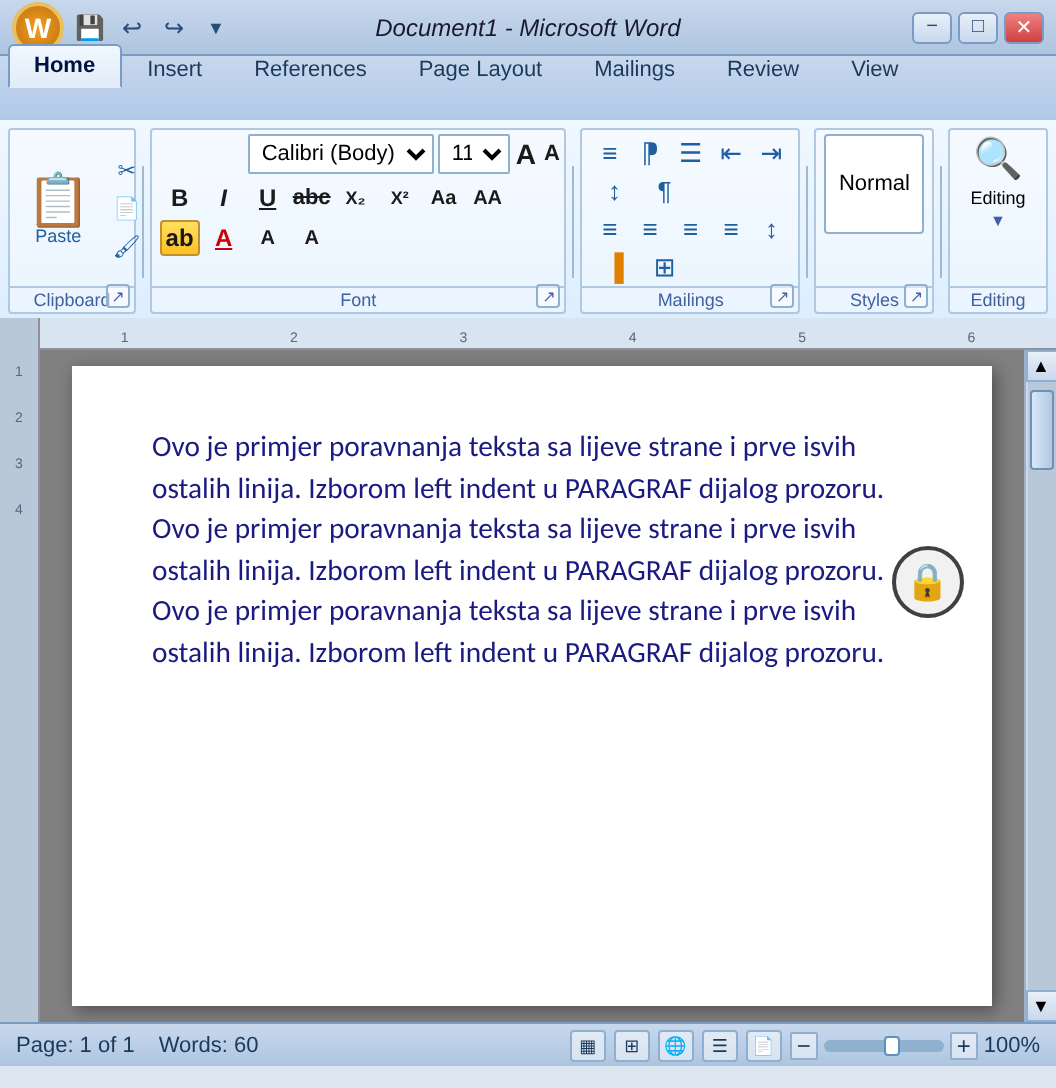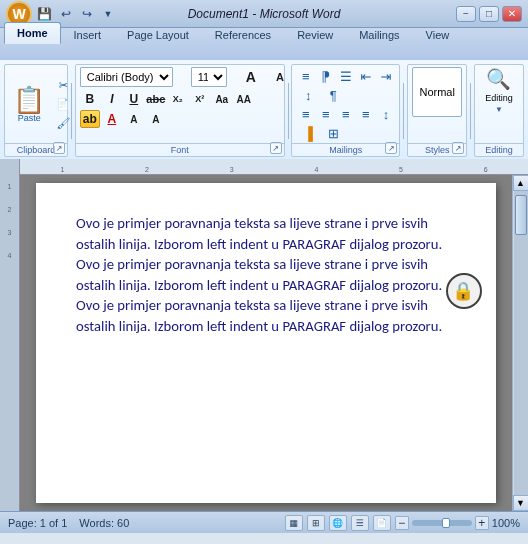--- a/index.html
+++ b/index.html
@@ -106,21 +106,21 @@
     .paste-icon { font-size: 26px; line-height: 1; color: #2060a0; }
     .paste-label { font-size: 9px; color: #2060a0; }
     .clipboard-mini { display: flex; flex-direction: column; gap: 1px; }
     .mini-btn {
       width: 24px; height: 18px; border: none; background: transparent;
       cursor: pointer; display: flex; align-items: center; justify-content: center;
       font-size: 11px; color: #2060a0; border-radius: 2px;
     }
 
     
-    .font-row { display: flex; align-items: center; gap: 18px; margin-bottom: 1px; }
+    .font-row { display: flex; align-items: center; gap: 2px; margin-bottom: 1px; margin-left: 44px; }
     .font-select {
       width: 120px; height: 20px; font-size: 11px; border: 1px solid #90b0d0;
       background: white; padding: 0 2px; border-radius: 1px;
     }
     .size-select {
       width: 36px; height: 20px; font-size: 11px; border: 1px solid #90b0d0;
       background: white; padding: 0 2px; border-radius: 1px;
     }
     .format-btn {
       width: 20px; height: 18px; border: 1px solid transparent;
@@ -289,24 +289,24 @@
   <div class="window-controls">
     <button class="win-btn">−</button>
     <button class="win-btn">□</button>
     <button class="win-btn close">✕</button>
   </div>
 </div>
 
 <div class="ribbon-tabs">
   <div class="ribbon-tab active">Home</div>
   <div class="ribbon-tab">Insert</div>
+  <div class="ribbon-tab">References</div>
   <div class="ribbon-tab">Page Layout</div>
-  <div class="ribbon-tab">References</div>
+  <div class="ribbon-tab">Mailings</div>
   <div class="ribbon-tab">Review</div>
-  <div class="ribbon-tab">Mailings</div>
   <div class="ribbon-tab">View</div>
 </div>
 
 <div class="ribbon-content">
 
   <div class="ribbon-group clipboard-group">
     <div class="group-content">
       <div class="paste-btn">
         <div class="paste-icon">📋</div>
         <div class="paste-label">Paste</div>

